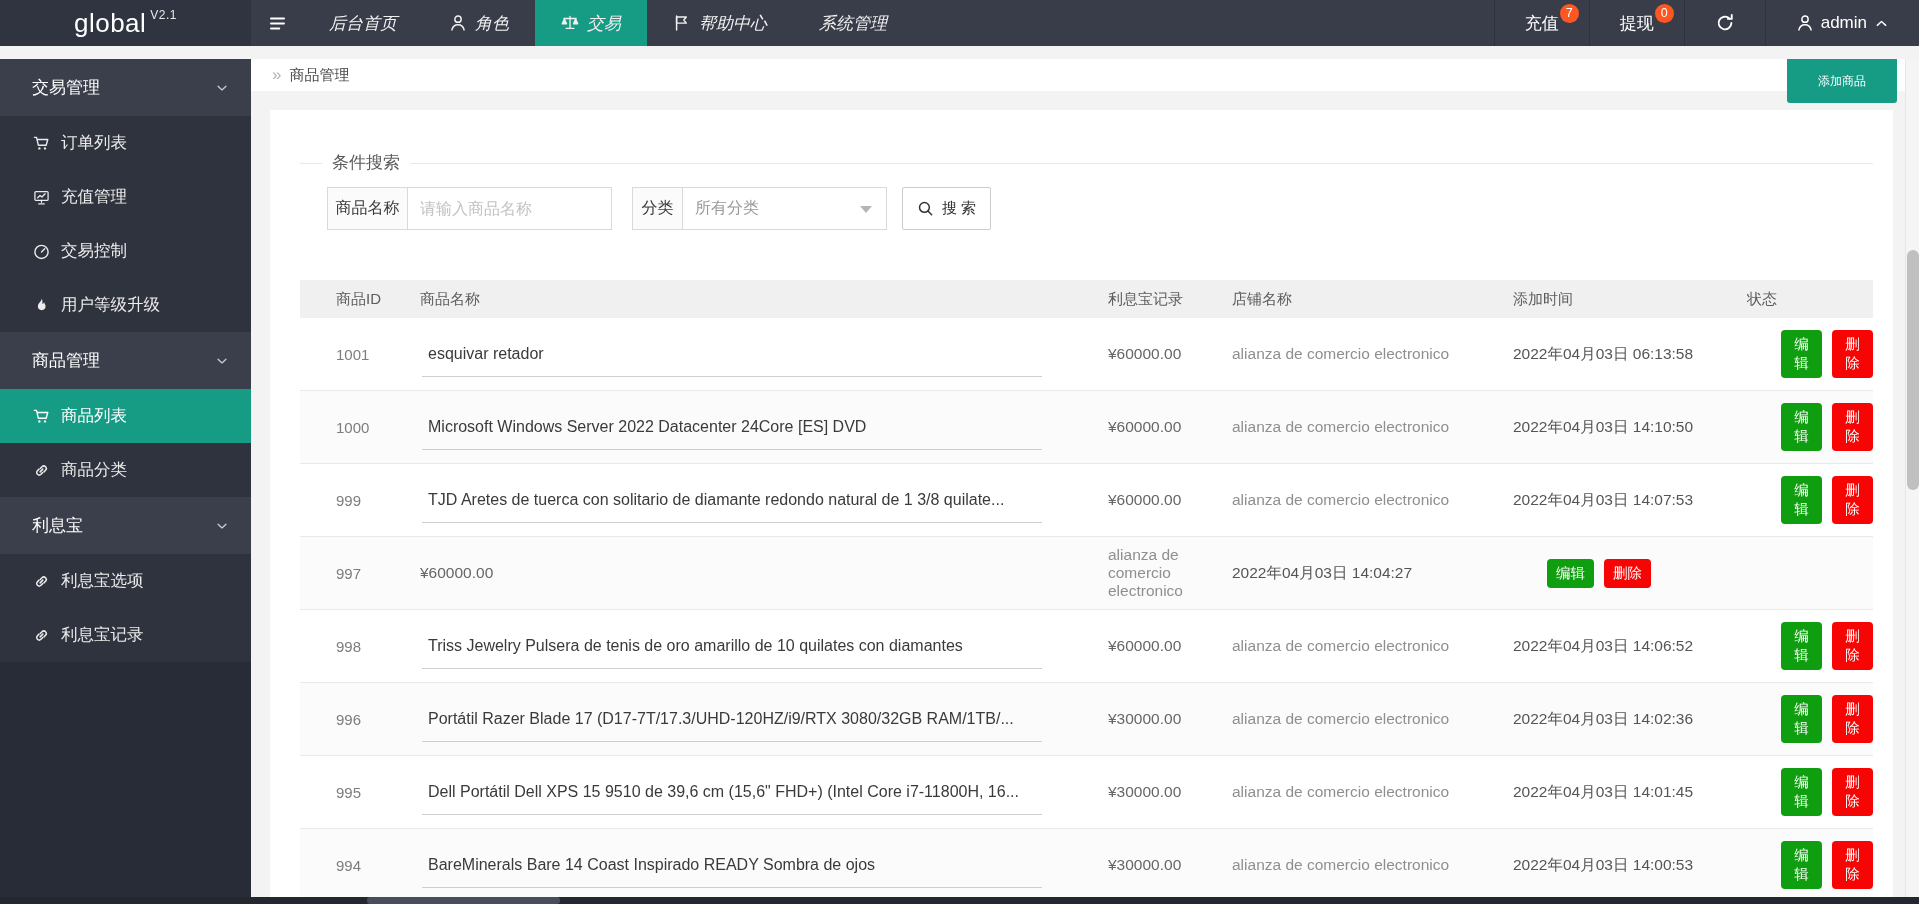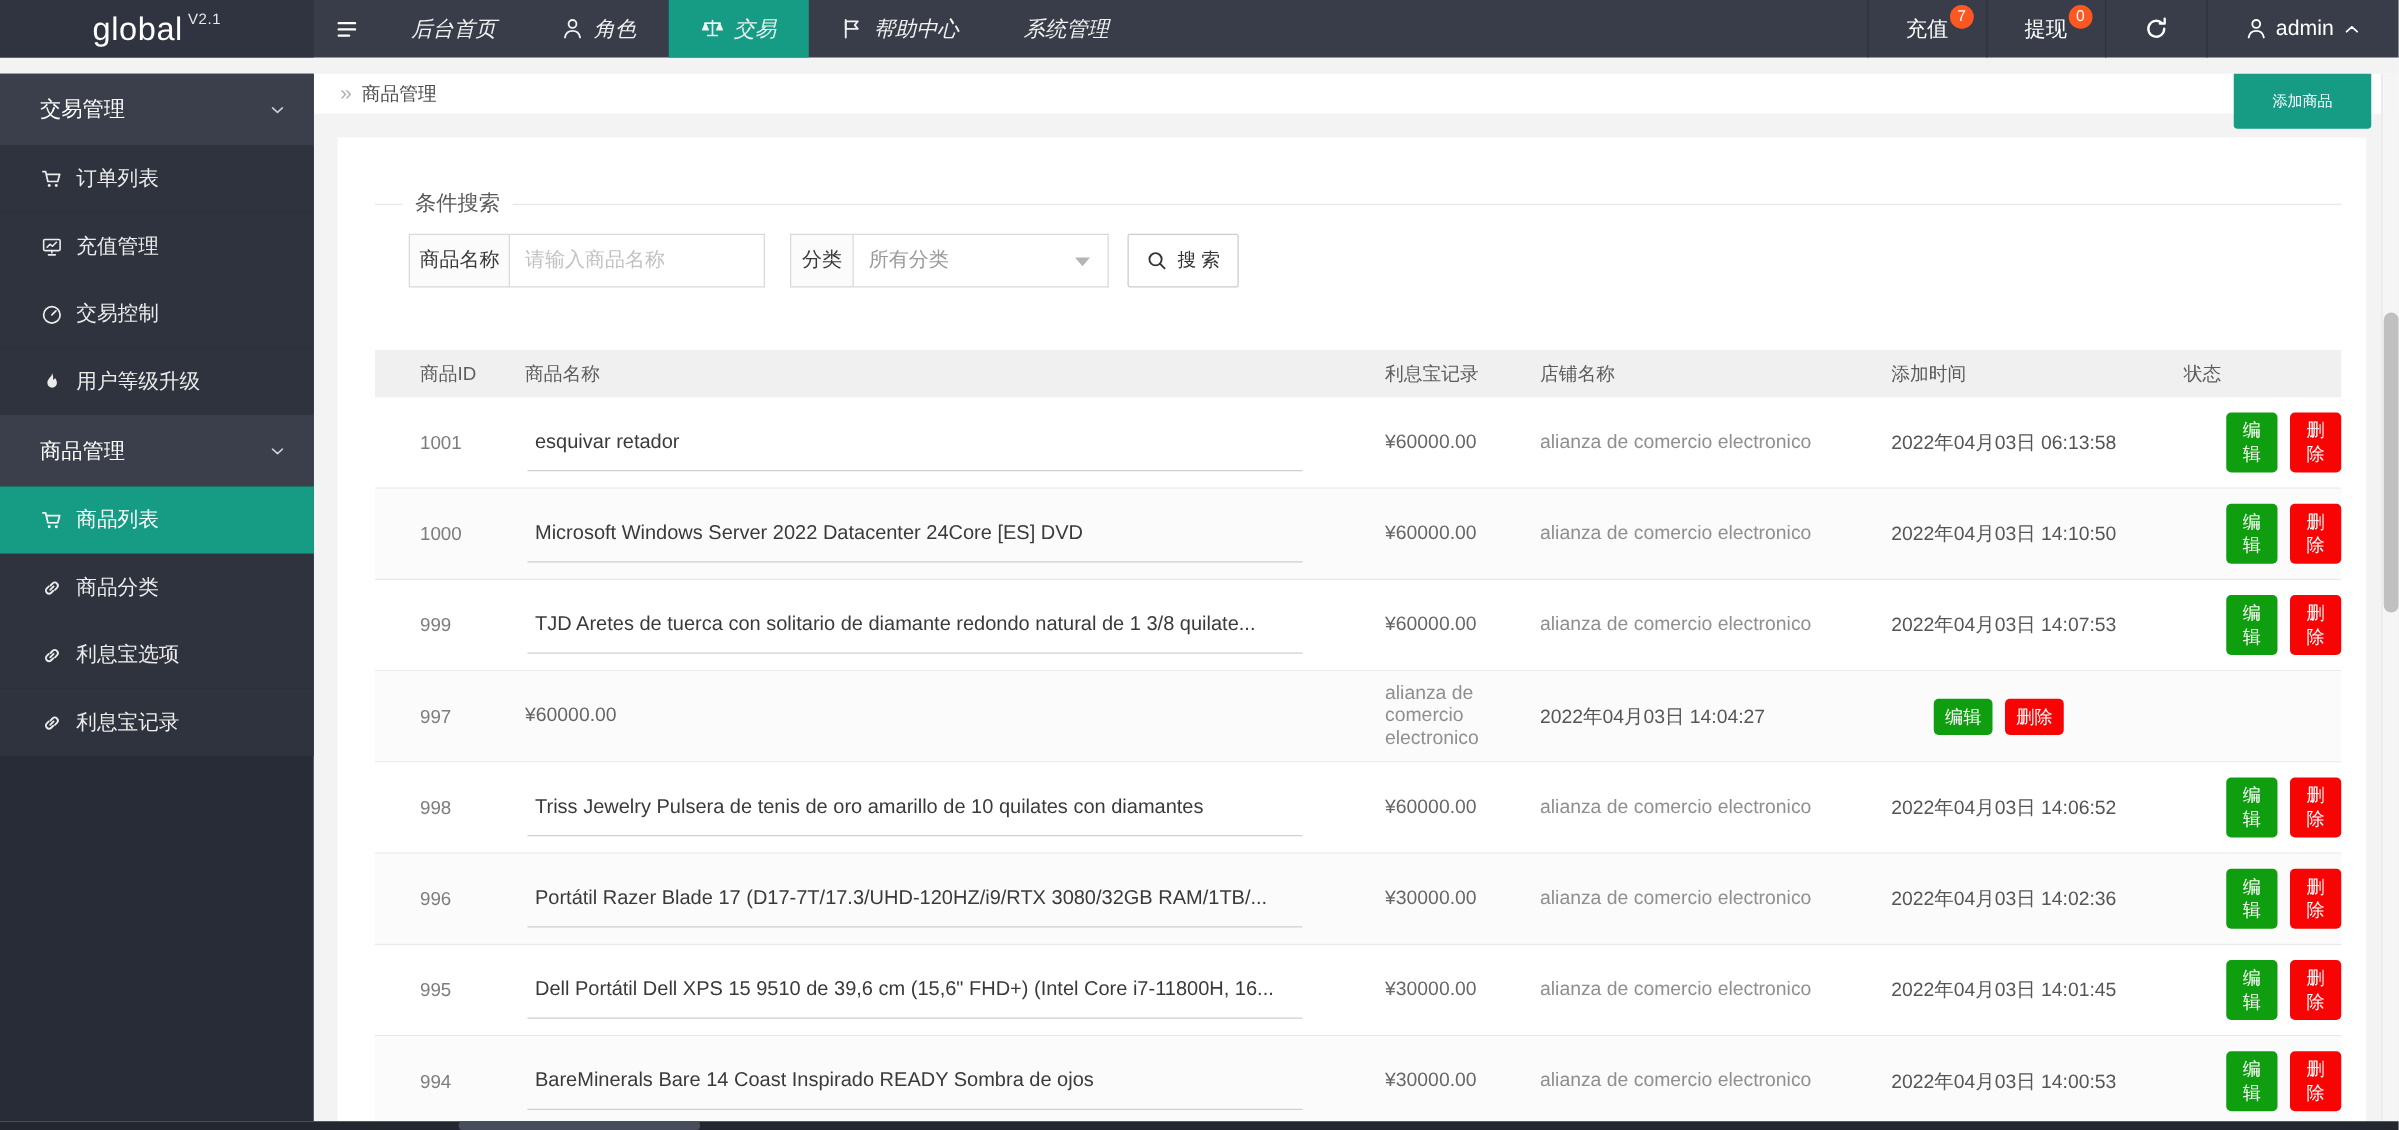--- a/index.html
+++ b/index.html
@@ -243,20 +243,26 @@
         </svg>
       <span>商品列表</span>
     </div>
     <div class="side-item">
       <svg class="ic" width="17" height="17" viewBox="0 0 16 16">
           <use href="#i-link"></use>
         </svg>
       <span>商品分类</span>
     </div>
 
+    <div class="side-group-title">
+      <span>利息宝</span>
+      <svg class="chev" width="14" height="14" viewBox="0 0 16 16">
+          <use href="#i-chev-down"></use>
+        </svg>
+    </div>
     <div class="side-item">
       <svg class="ic" width="17" height="17" viewBox="0 0 16 16">
           <use href="#i-link"></use>
         </svg>
       <span>利息宝选项</span>
     </div>
     <div class="side-item">
       <svg class="ic" width="17" height="17" viewBox="0 0 16 16">
           <use href="#i-link"></use>
         </svg>

